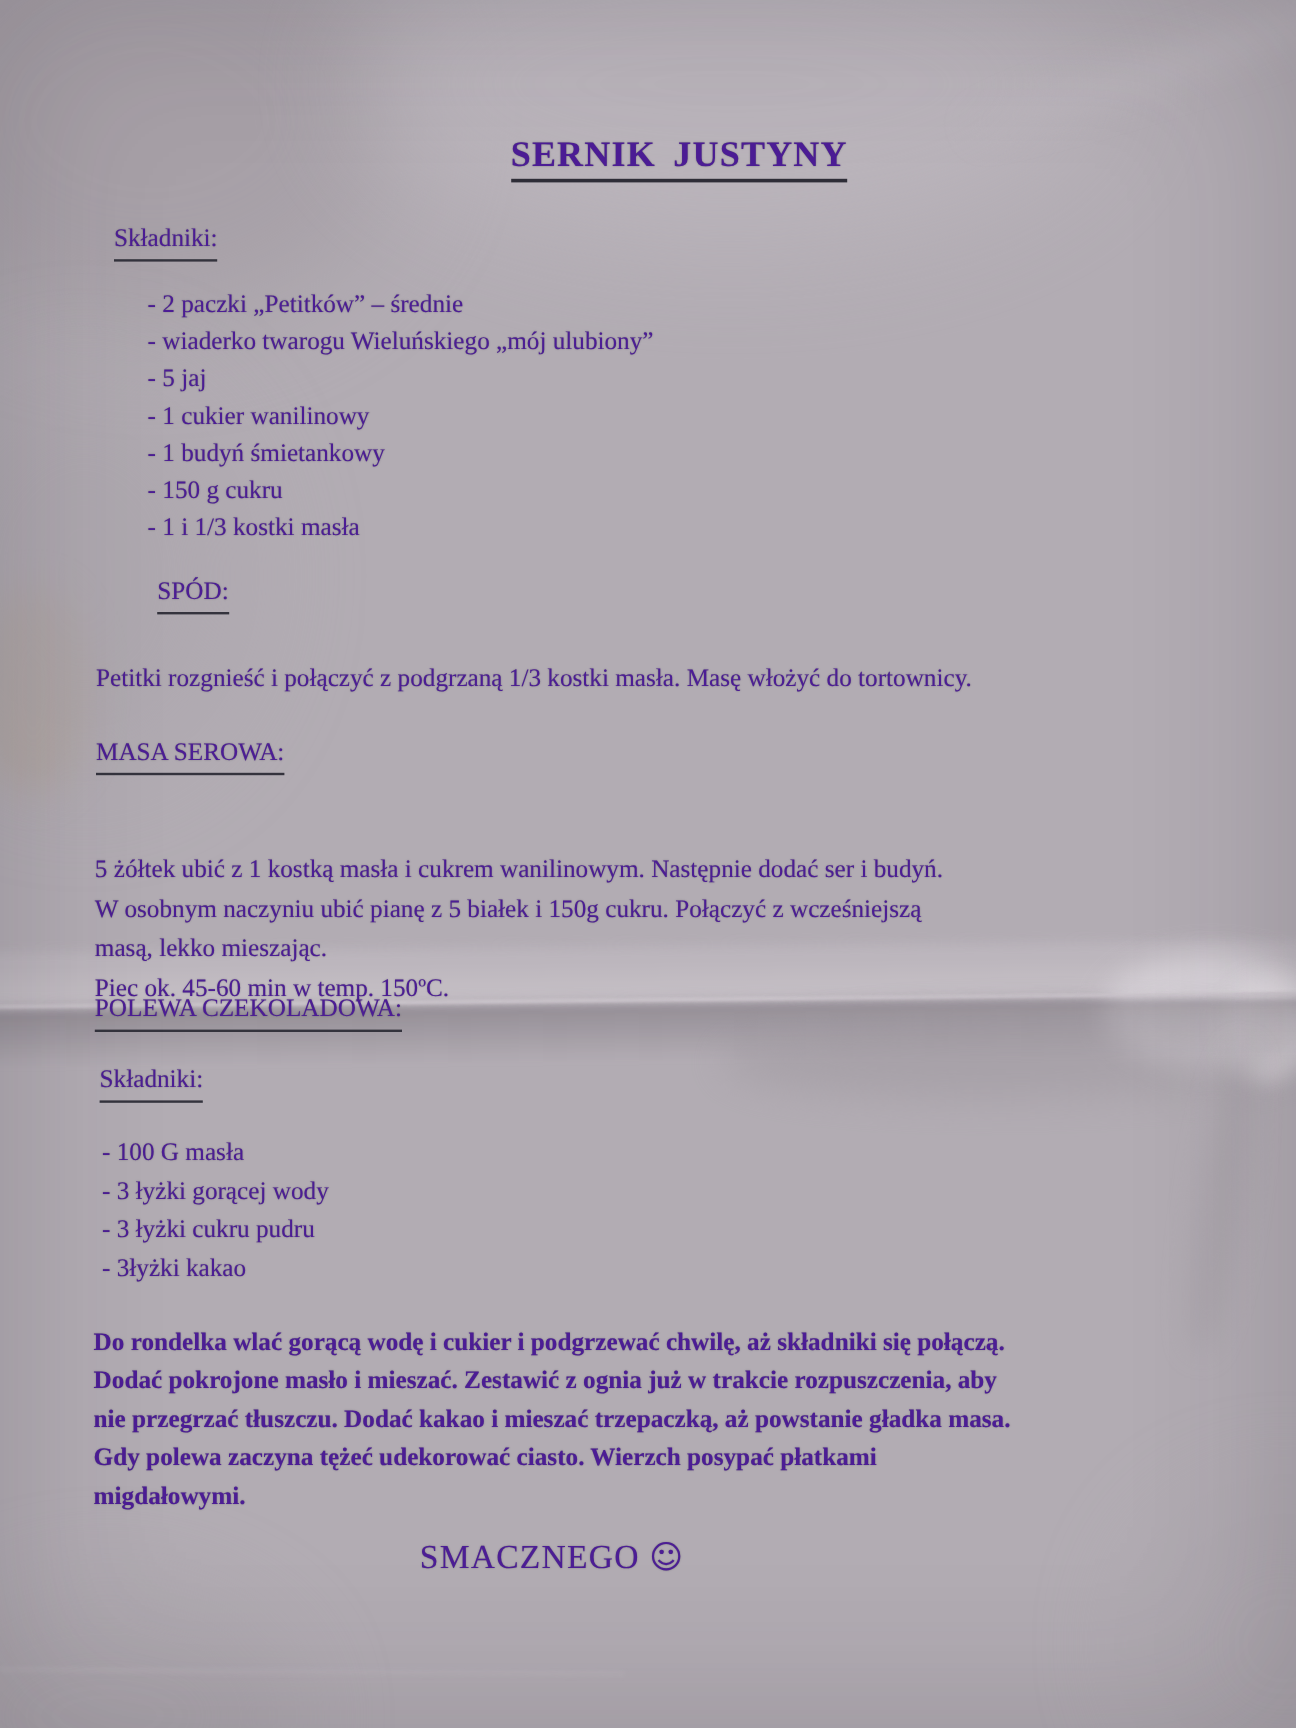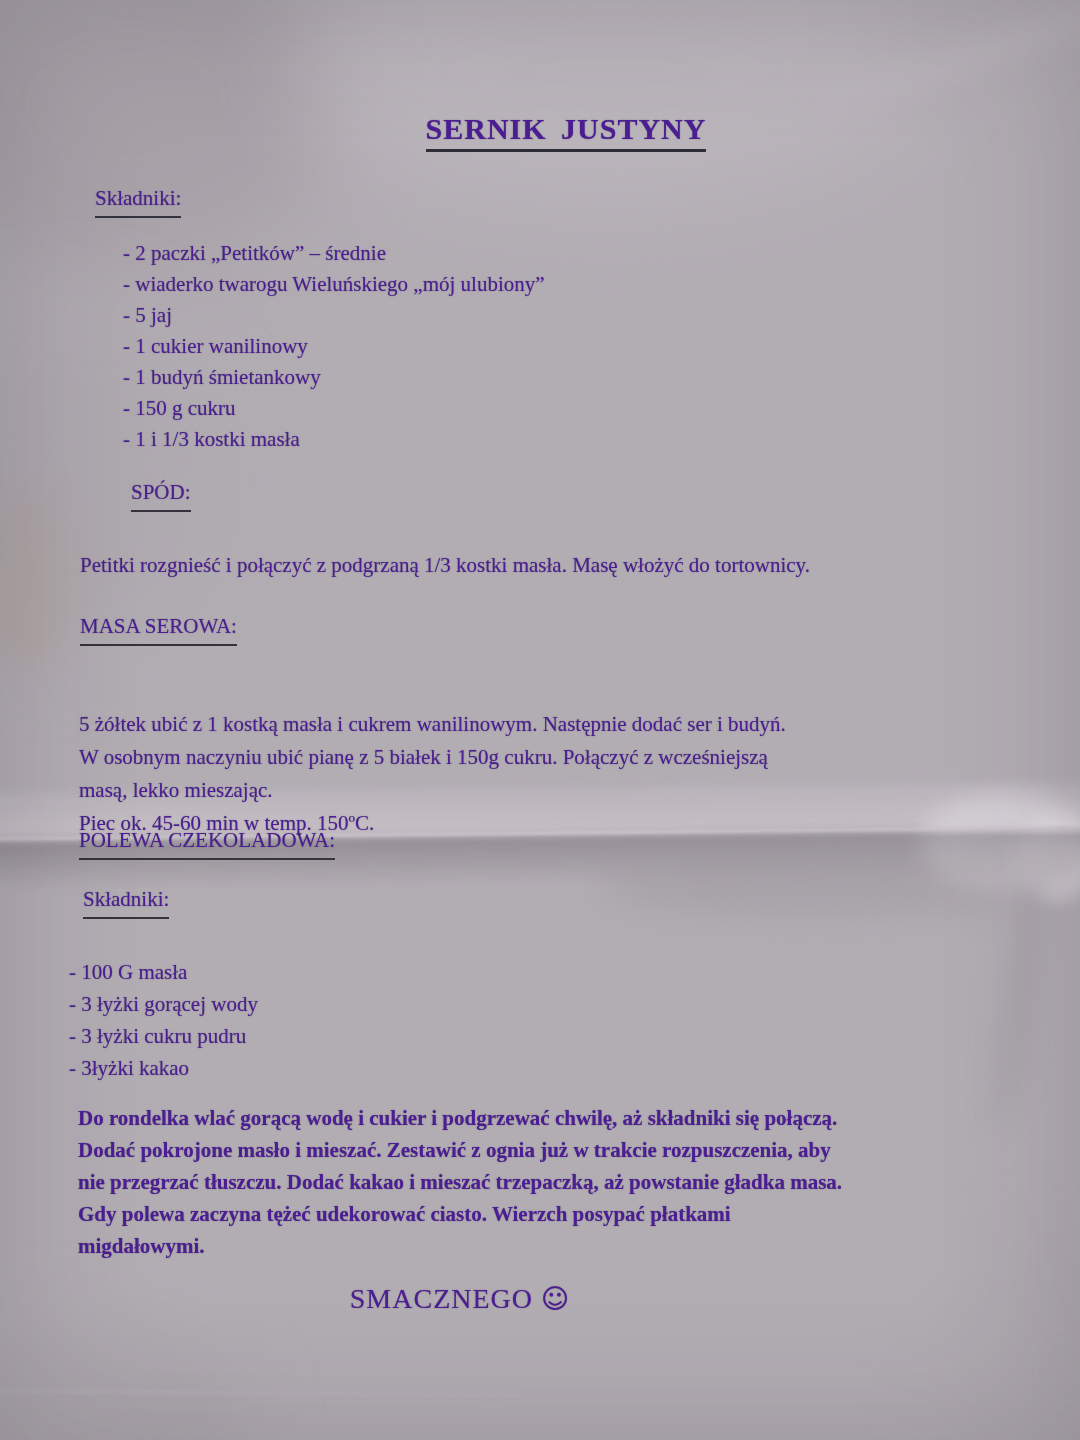--- a/index.html
+++ b/index.html
@@ -133,21 +133,21 @@
     </div>
 
     <div class="txt heading" style="left:79px; top:824px;">
       <span>POLEWA CZEKOLADOWA:</span>
     </div>
 
     <div class="txt heading" style="left:83px; top:883px;">
       <span>Składniki:</span>
     </div>
 
-    <div class="txt" style="left:69px; top:944px; line-height:32px;margin-top:12px;">
+    <div class="txt" style="left:85px; top:944px; line-height:32px;">
       <span class="line">- 100 G masła</span>
       <span class="line">- 3 łyżki gorącej wody</span>
       <span class="line">- 3 łyżki cukru pudru</span>
       <span class="line">- 3łyżki kakao</span>
     </div>
 
     <div class="txt" style="left:78px; top:1102px; line-height:32px;font-weight:bold;">
       <span class="line">Do rondelka wlać gorącą wodę i cukier i podgrzewać chwilę, aż składniki się połączą.</span>
       <span class="line">Dodać pokrojone masło i mieszać. Zestawić z ognia już w trakcie rozpuszczenia, aby</span>
       <span class="line">nie przegrzać tłuszczu. Dodać kakao i mieszać trzepaczką, aż powstanie gładka masa.</span>

